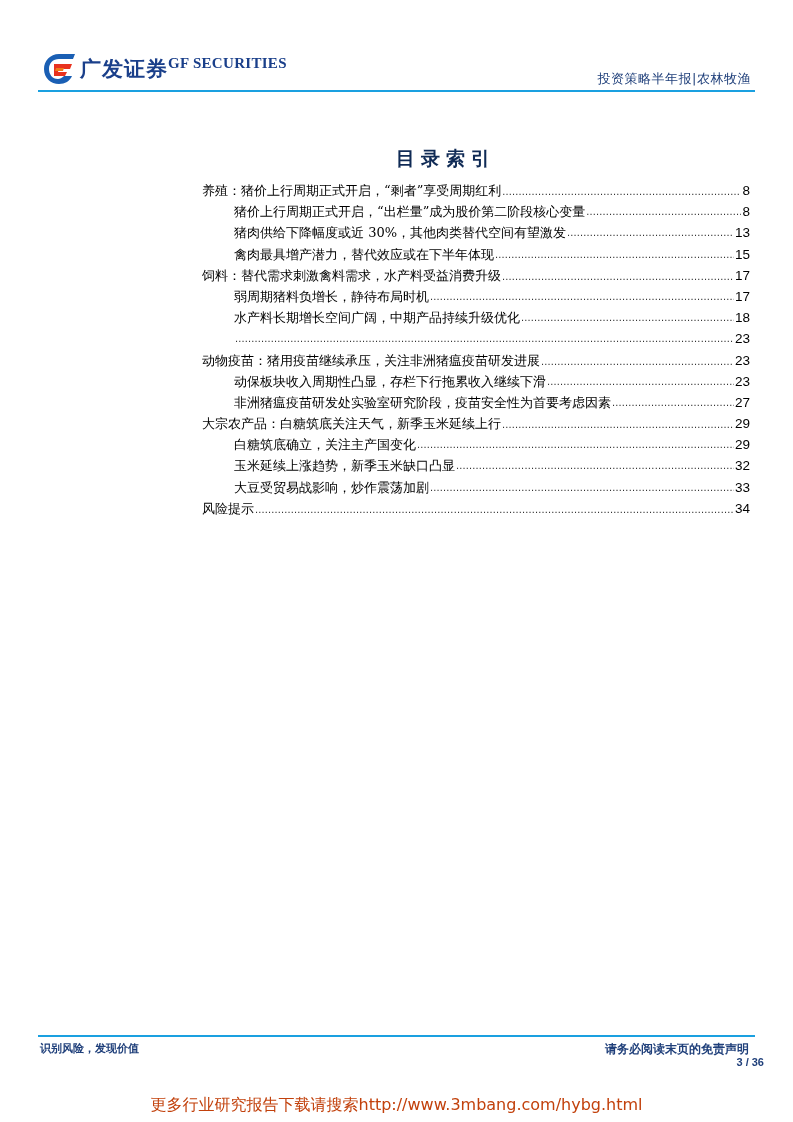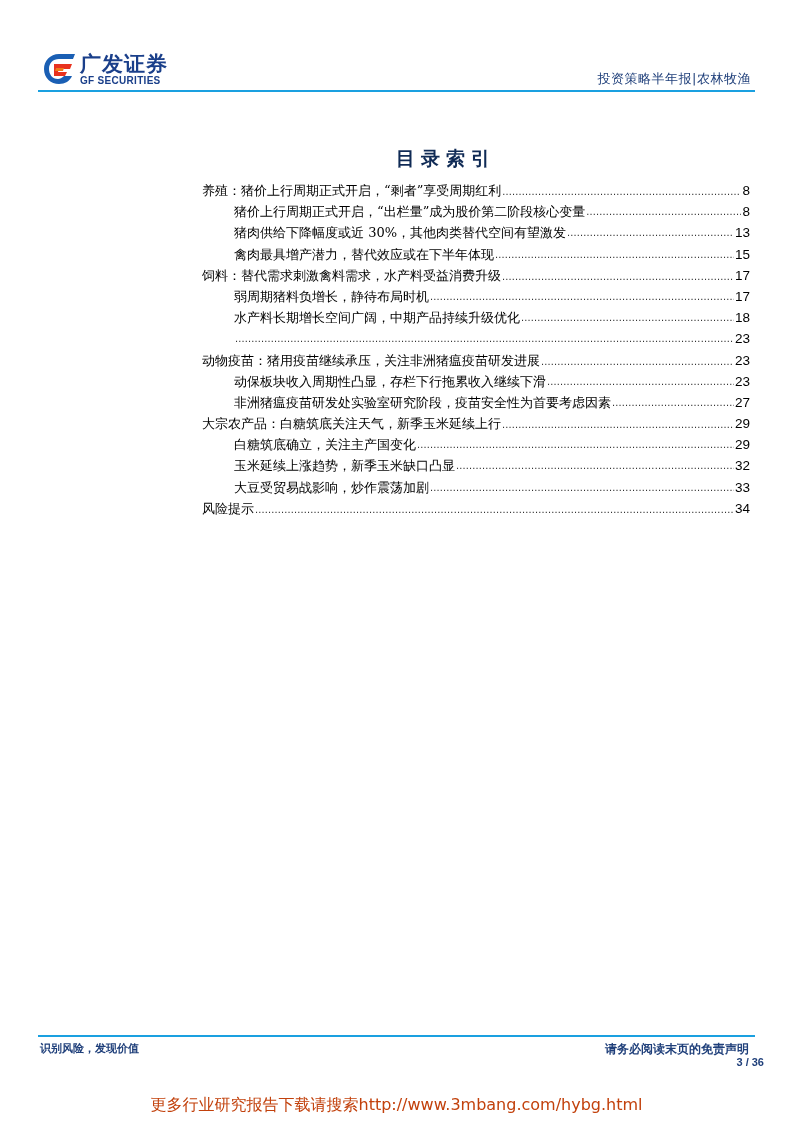--- a/index.html
+++ b/index.html
@@ -30,34 +30,34 @@
       align-items: center;
     }
     .logo-mark {
       width: 34px;
       height: 34px;
       position: relative;
     }
     .logo-text {
       margin-left: 4px;
       display: flex;
-      flex-direction: column;
+      flex-direction: row;
     }
     .logo-cn {
       font-family: "DejaVu Sans", sans-serif;
       font-weight: bold;
       font-size: 21px;
       color: #1a3f8a;
       letter-spacing: 1px;
       line-height: 22px;
     }
     .logo-en {
-      font-family: Liberation Sans, sans-serif;
-      font-weight: bold;
-      font-size: 10px;
+      font-family: Liberation Serif, serif;
+      font-weight: bold;
+      font-size: 15px;
       color: #1a3f8a;
       letter-spacing: 0.3px;
       line-height: 11px;
     }
     .header-right {
       position: absolute;
       right: 4px;
       top: 22px;
       font-size: 13px;
       color: #1f3f7a;

